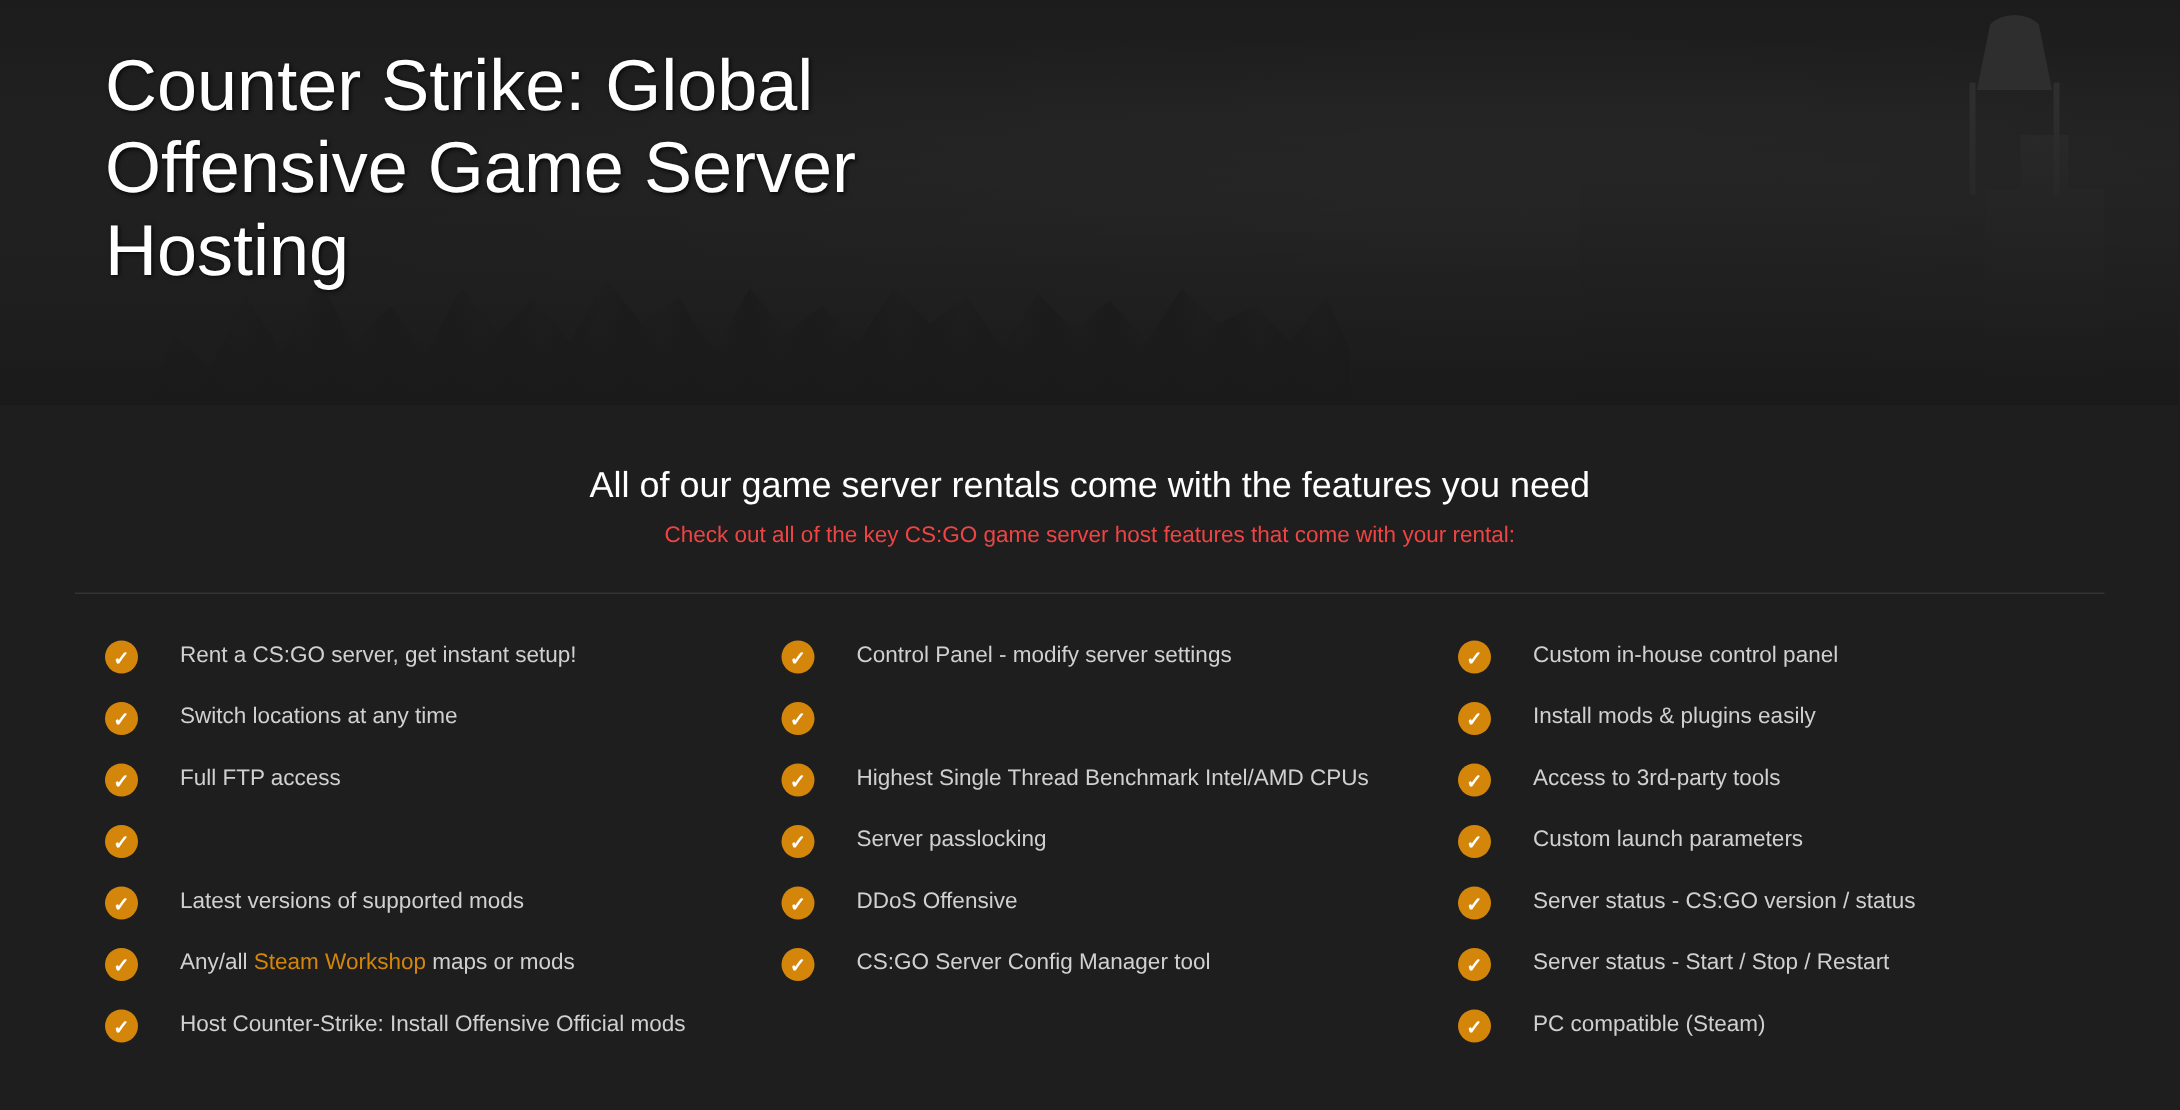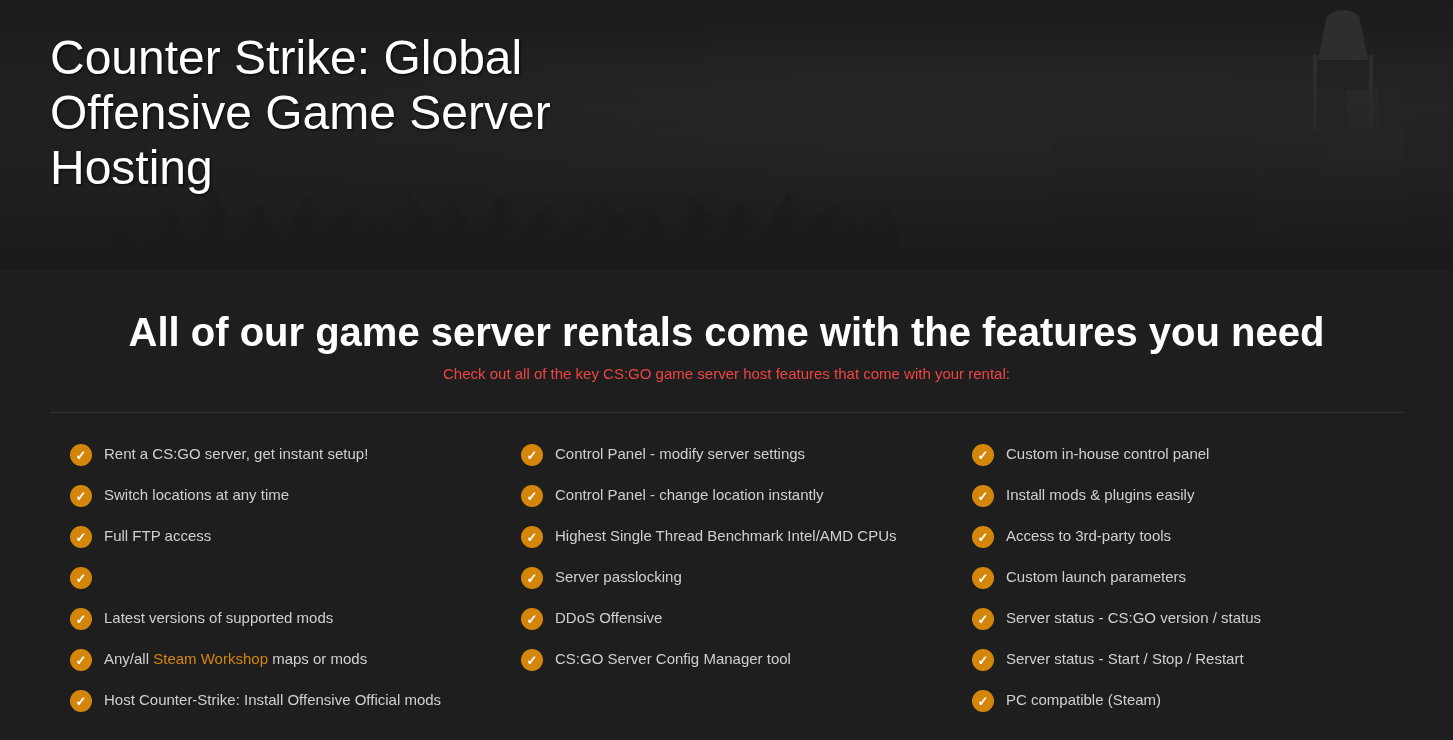--- a/index.html
+++ b/index.html
@@ -14,21 +14,21 @@
 
     
     .hero {
       position: relative;
       width: 100%;
       height: 270px;
       background: linear-gradient(to bottom, #1c1c1c 0%, #2a2a2a 100%);
       overflow: hidden;
       display: flex;
       align-items: flex-start;
-      padding: 30px 50px;
+      padding: 30px 70px;
     }
 
     .hero-bg {
       position: absolute;
       top: 0; left: 0; right: 0; bottom: 0;
       background:
         radial-gradient(ellipse at 70% 50%, rgba(60,60,60,0.3) 0%, transparent 60%);
       
     }
 
@@ -139,22 +139,22 @@
       background: #1e1e1e;
       padding: 40px 50px 40px;
     }
 
     .features-header {
       text-align: center;
       margin-bottom: 30px;
     }
 
     .features-header h2 {
-      font-size: 40px;
-      font-weight: 700;
+      font-size: 24px;
+      font-weight: 400;
       color: #ffffff;
       margin-bottom: 10px;
     }
 
     .features-header p {
       font-size: 15px;
       color: #ef4444;
     }
 
     .divider {
@@ -170,21 +170,21 @@
     }
 
     .features-column {
       padding: 0 20px;
     }
 
     .feature-item {
       display: flex;
       align-items: flex-start;
       margin-bottom: 18px;
-      gap: 12px;
+      gap: 28px;
     }
 
     .check-icon {
       width: 22px;
       height: 22px;
       min-width: 22px;
       border-radius: 50%;
       background: #d4860a;
       display: flex;
       align-items: center;
@@ -266,21 +266,20 @@
       </div>
     </div>
 
     <div class="features-column">
       <div class="feature-item">
         <div class="check-icon"></div>
         <span class="feature-text">Control Panel - modify server settings</span>
       </div>
       <div class="feature-item">
         <div class="check-icon"></div>
-        <span class="feature-text">Control Panel - change location instantly</span>
       </div>
       <div class="feature-item">
         <div class="check-icon"></div>
         <span class="feature-text">Highest Single Thread Benchmark Intel/AMD CPUs</span>
       </div>
       <div class="feature-item">
         <div class="check-icon"></div>
         <span class="feature-text">Server passlocking</span>
       </div>
       <div class="feature-item">

